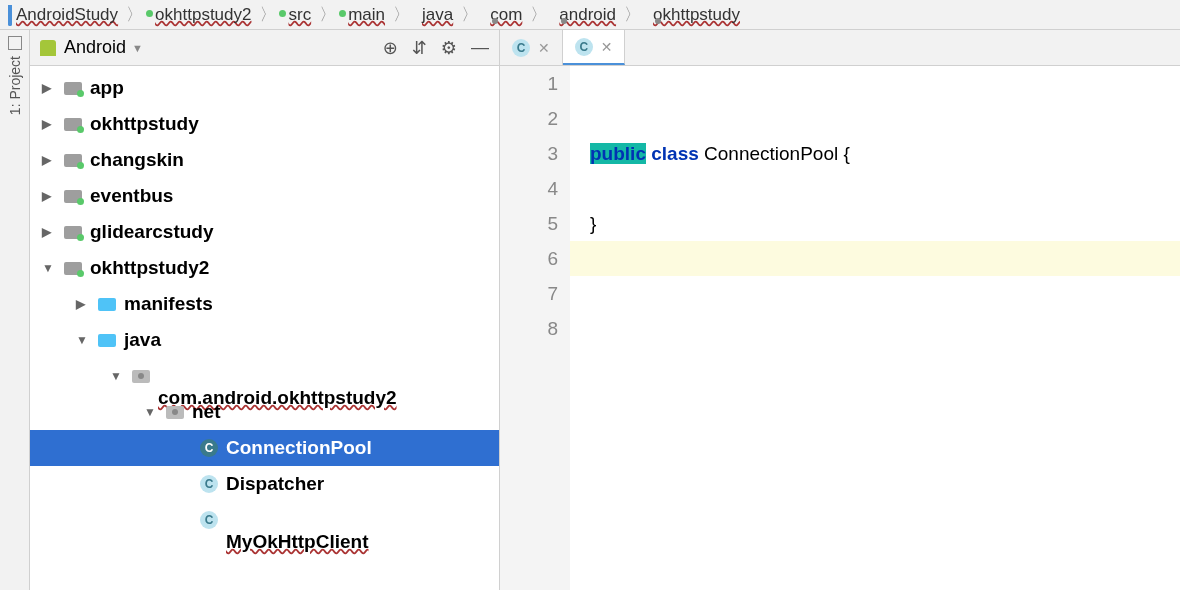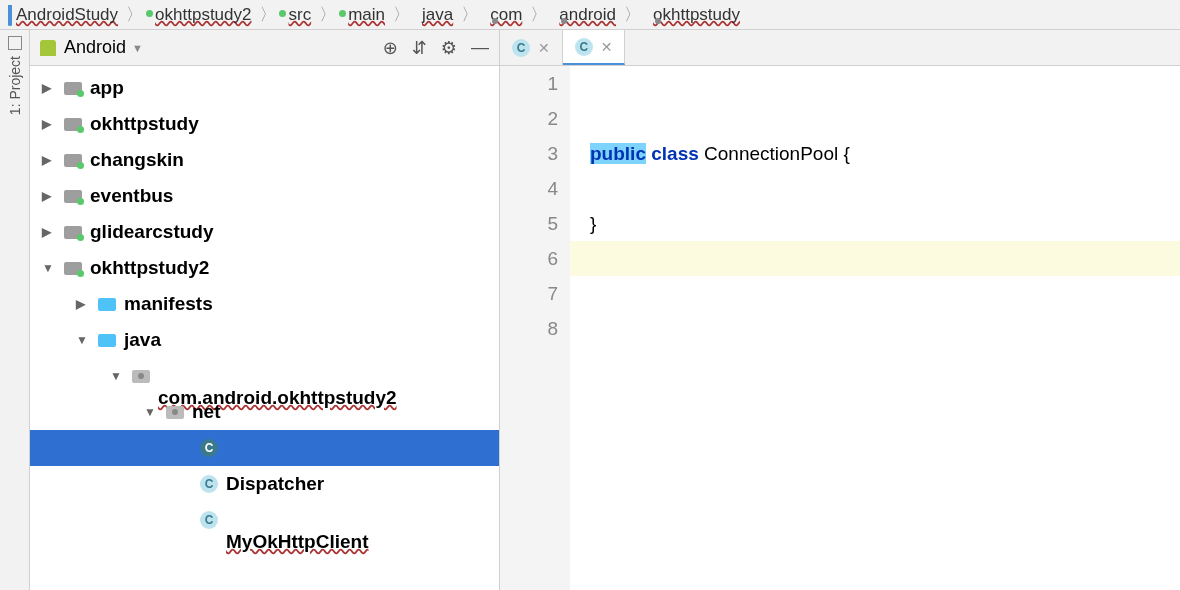--- a/index.html
+++ b/index.html
@@ -43,21 +43,21 @@
 .tab.active { background: #fff; border-bottom: 2px solid #4a90d9; }
 .tab .close { color: #999; font-size: 14px; }
 
 .code-area { flex: 1; display: flex; font-family: "Menlo","Consolas",monospace; font-size: 19px; }
 .gutter { width: 70px; background: #f4f4f4; color: #888; text-align: right; padding-right: 12px; }
 .gutter div { height: 35px; line-height: 35px; }
 .code { flex: 1; }
 .code .line { height: 35px; line-height: 35px; padding-left: 20px; white-space: pre; }
 .kw { color: #0033b3; font-weight: 700; }
 .cmt { color: #808080; }
-.hl-kw { background: #7dd3fc; }
+.hl-kw { background: #14b8a6; }
 .line-cursor { background: #fdfbdf; }
 
 .droid-ico { width:16px; height:16px; display:inline-block; background:#a4c639; border-radius:3px 3px 0 0; position:relative; }
 .chev { color:#888; font-size:11px; }
 .coffee-ico { width:14px; height:10px; border:2px solid #4a90d9; border-radius:0 0 6px 6px; border-top:none; position:relative; }
 </style>
 </head>
 <body>
 
 <div class="breadcrumb" id="bc">
@@ -191,20 +191,21 @@
           <span class="fic">
             <span class="pkg-ico"></span>
           </span>
           <span class="node-label">net</span>
         </div>
         <div class="node selected" style="padding-left: 148px;">
           <span class="arrow"></span>
           <span class="fic">
             <span class="class-ico sel">C</span>
           </span>
+          <span class="node-label">ConnectionPool</span>
         </div>
         <div class="node" style="padding-left: 148px;">
           <span class="arrow"></span>
           <span class="fic">
             <span class="class-ico">C</span>
           </span>
           <span class="node-label">Dispatcher</span>
         </div>
         <div class="node" style="padding-left: 148px;">
           <span class="arrow"></span>

